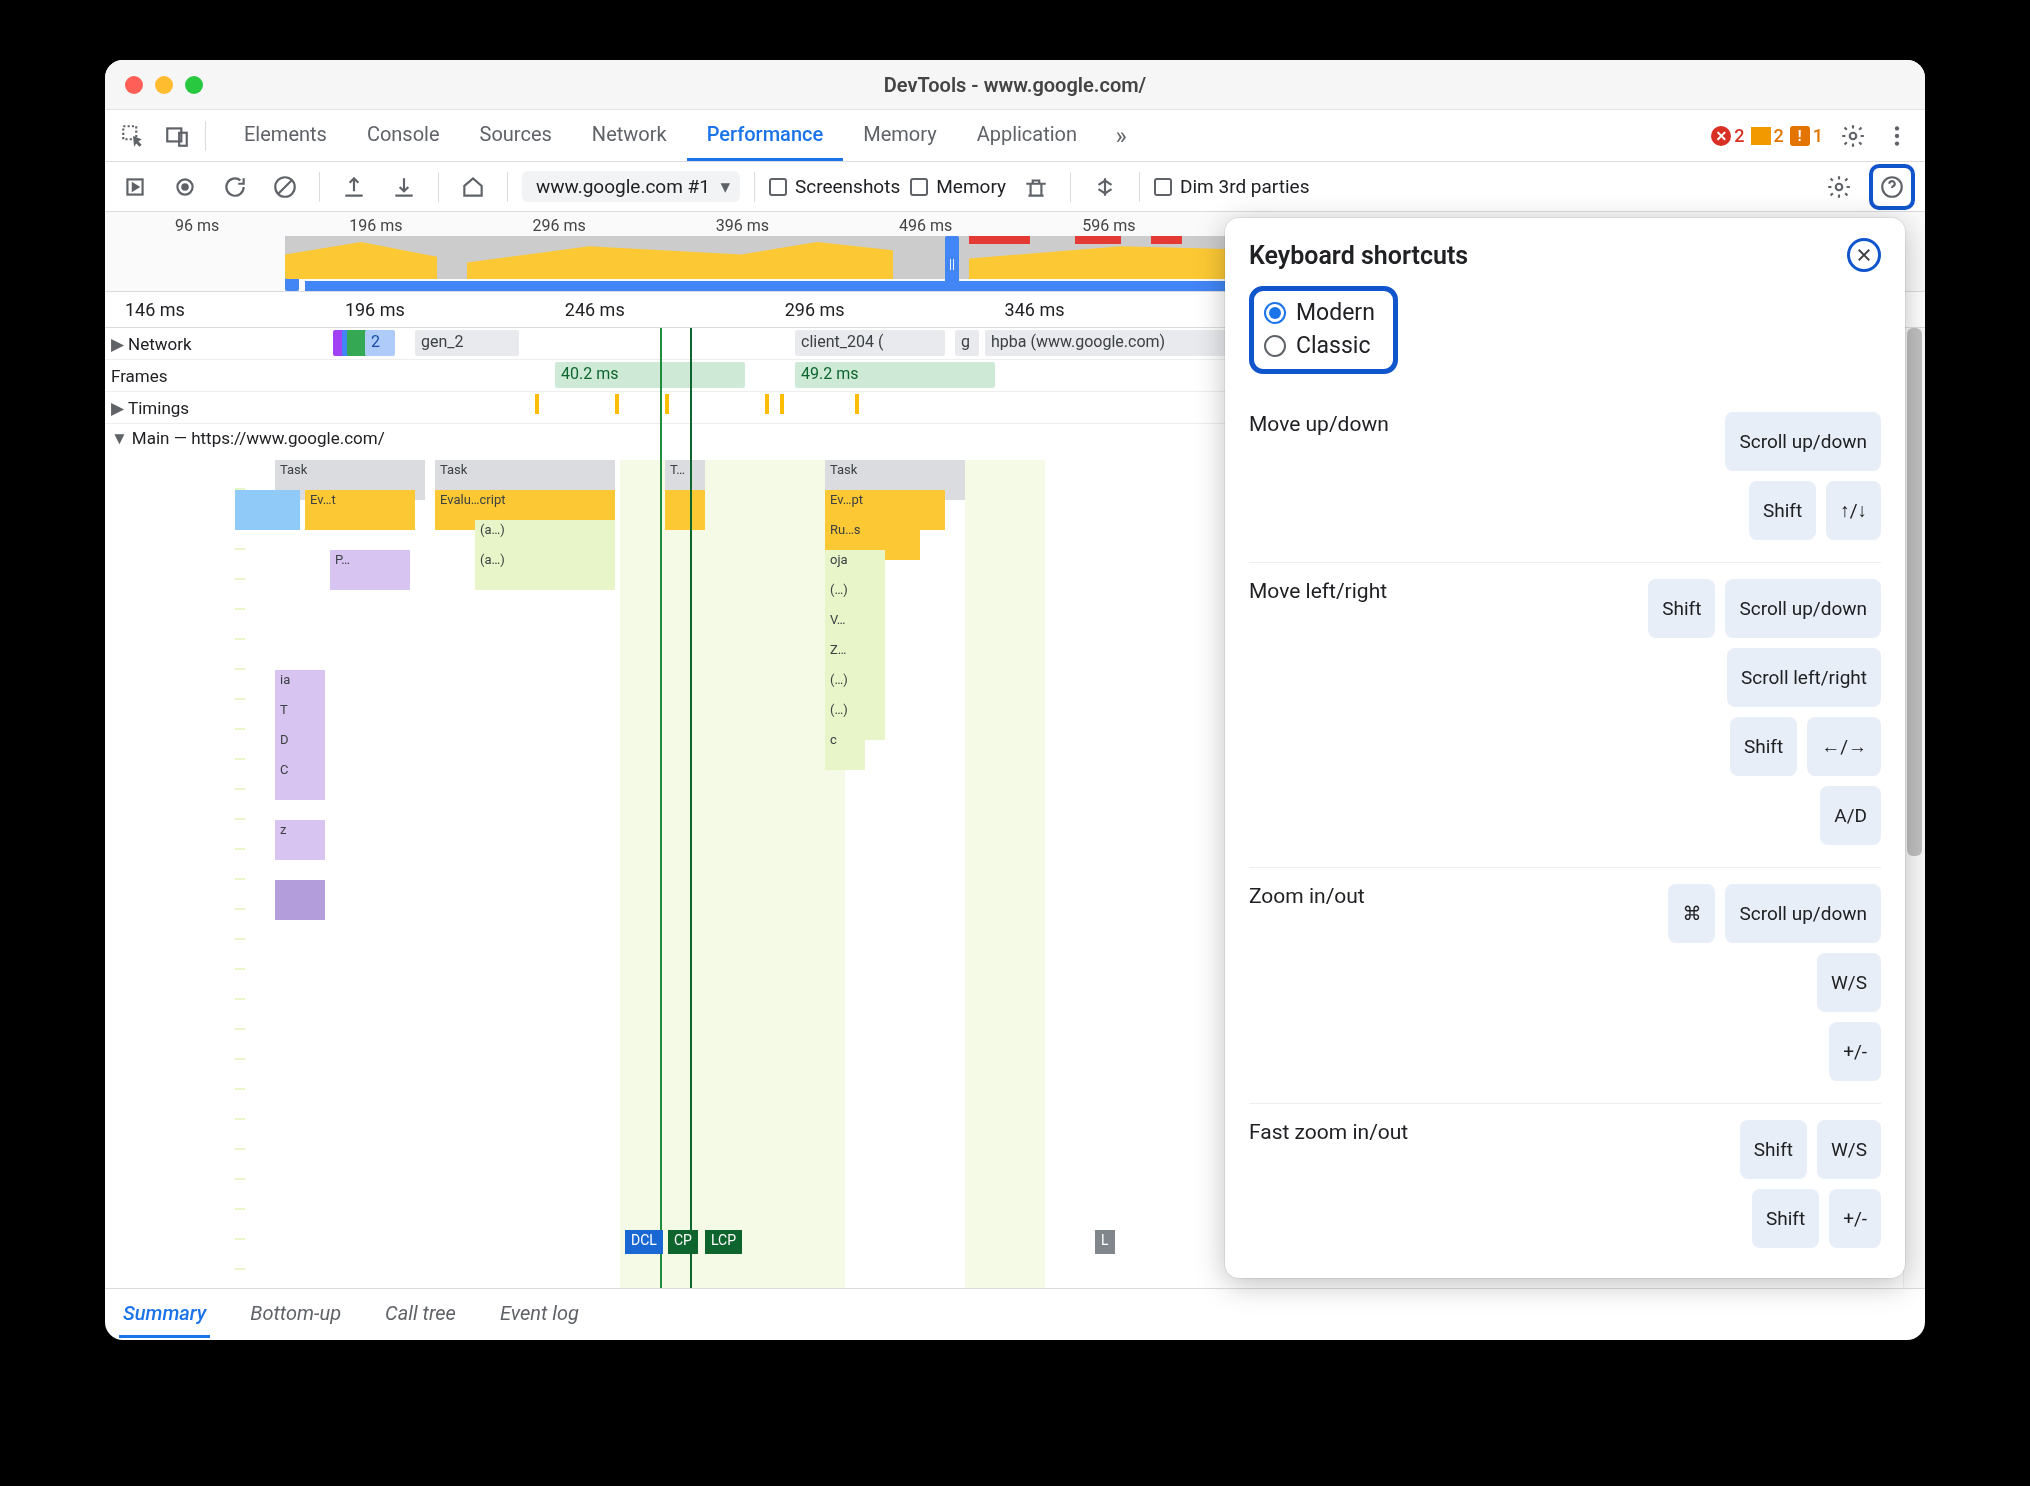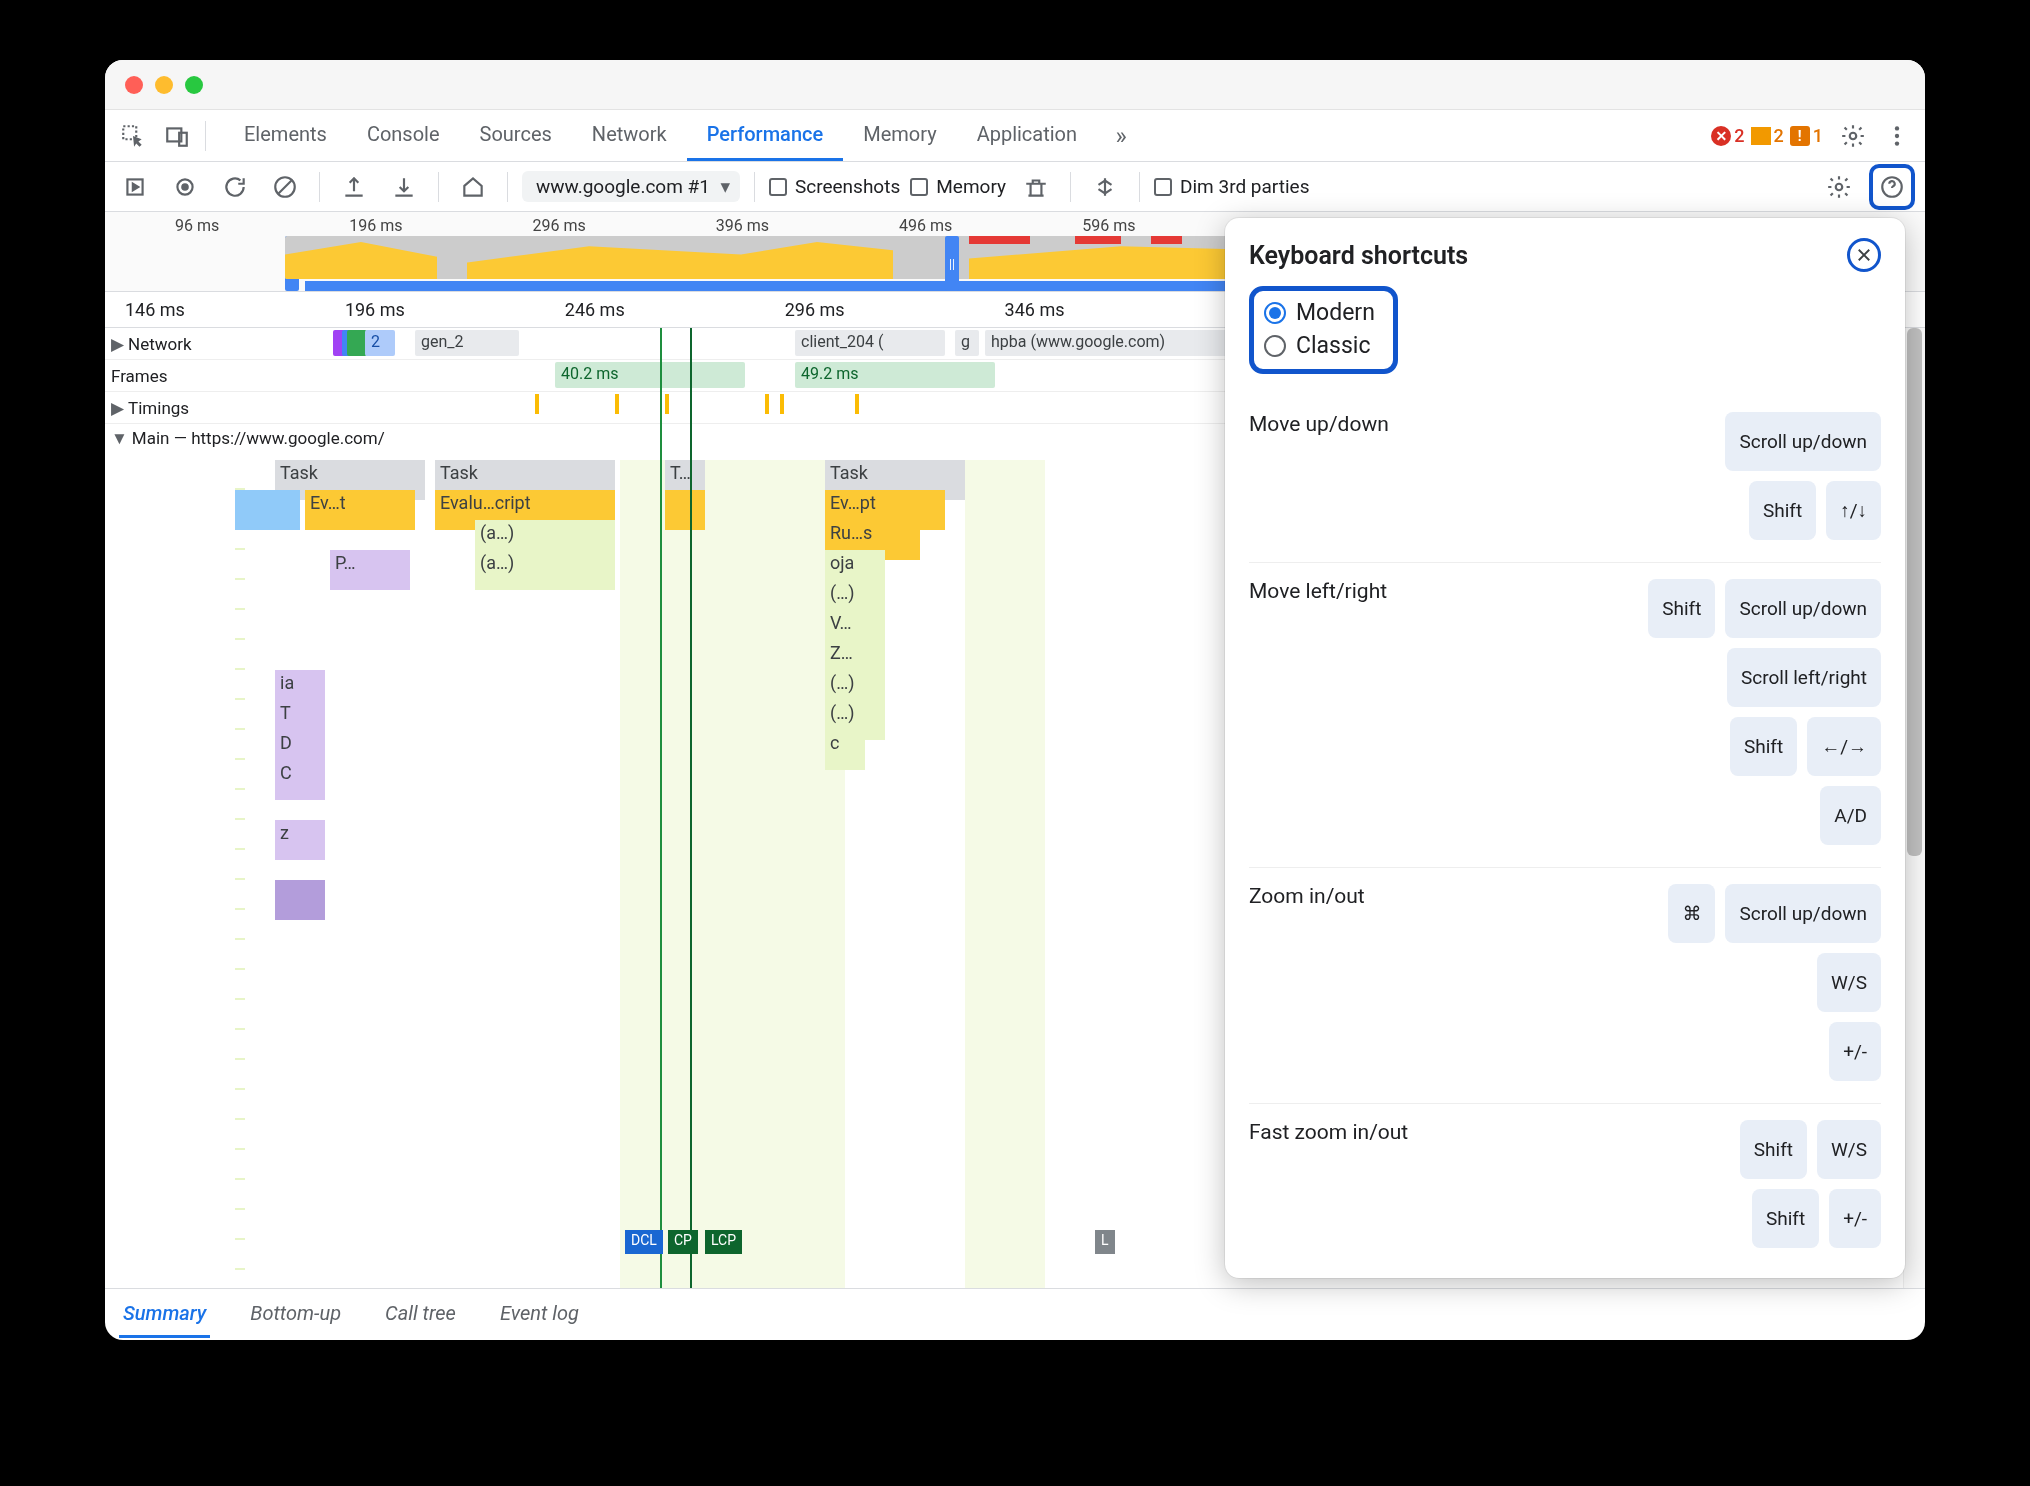--- a/index.html
+++ b/index.html
@@ -168,21 +168,21 @@
   .tracks{flex:1;overflow:hidden;position:relative;}
   .track{display:flex;border-bottom:1px solid #eee;min-height:32px;align-items:stretch;font-size:17px;}
   .track-label{width:130px;padding:4px 6px;color:#202124;display:flex;align-items:center;gap:4px;}
   .track-canvas{flex:1;position:relative;background:#fff;}
   .bar{position:absolute;top:2px;height:26px;font-size:16px;padding:2px 6px;overflow:hidden;white-space:nowrap;border-radius:2px;}
   .bar.green{background:#ceead6;color:#0d652d;}
   .bar.grey{background:#e8eaed;color:#3c4043;}
   .bar.blue-net{background:#aecbfa;color:#174ea6;}
   .flame-area{position:absolute;top:0;bottom:0;left:0;right:0;}
   .flame-row{height:30px;position:relative;}
-  .fb{position:absolute;top:0;height:40px;font-size:18px;padding:2px 5px;overflow:hidden;white-space:nowrap;}
+  .fb{position:absolute;top:0;height:40px;font-size:13px;padding:2px 5px;overflow:hidden;white-space:nowrap;}
   .fb.task{background:#dadce0;color:#3c4043;}
   .fb.script{background:#fcc934;color:#3c4043;}
   .fb.call{background:#e8f5c8;color:#3c4043;}
   .fb.purple{background:#d7c4f0;color:#3c4043;}
   .fb.dpurple{background:#b39ddb;color:#3c4043;}
   .fb.blue{background:#90caf9;color:#174ea6;}
   .main-track{border-bottom:none;}
   .main-scroll{position:absolute;right:0;top:0;bottom:0;width:22px;background:#fafafa;border-left:1px solid #eee;}
   .main-scroll .thumb{position:absolute;top:0;height:55%;left:3px;right:3px;background:var(--scroll-thumb);border-radius:6px;}
   .vline{position:absolute;top:0;bottom:0;width:2px;background:#1e8e3e;}
@@ -234,20 +234,21 @@
 <body>
 
 <div class="window">
 
   <div class="titlebar">
     <div class="traffic-lights">
       <div class="tl red"></div>
       <div class="tl yellow"></div>
       <div class="tl green"></div>
     </div>
+    <div class="title">DevTools - www.google.com/</div>
   </div>
 
   <div class="top-row">
     <div class="icon-btn">
       <svg viewBox="0 0 24 24" fill="none" stroke="currentColor" stroke-width="2">
           <rect x="3" y="3" width="12" height="12" stroke-dasharray="2 2"></rect>
           <path d="M12 12l8 3-3 2 3 3-2 2-3-3-2 3z" fill="currentColor" stroke="none"></path>
         </svg>
     </div>
     <div class="icon-btn">

